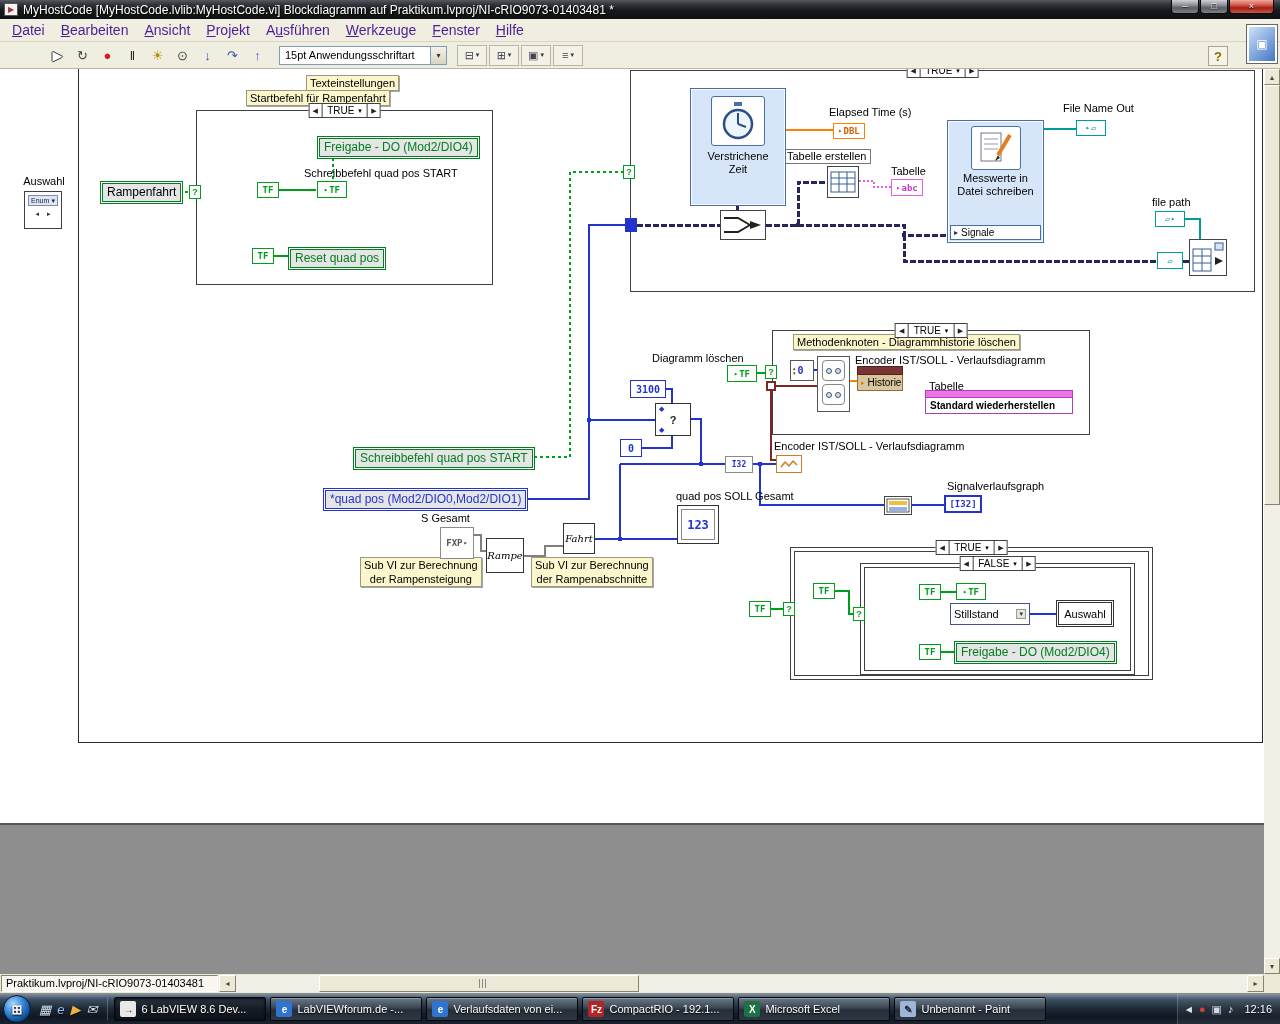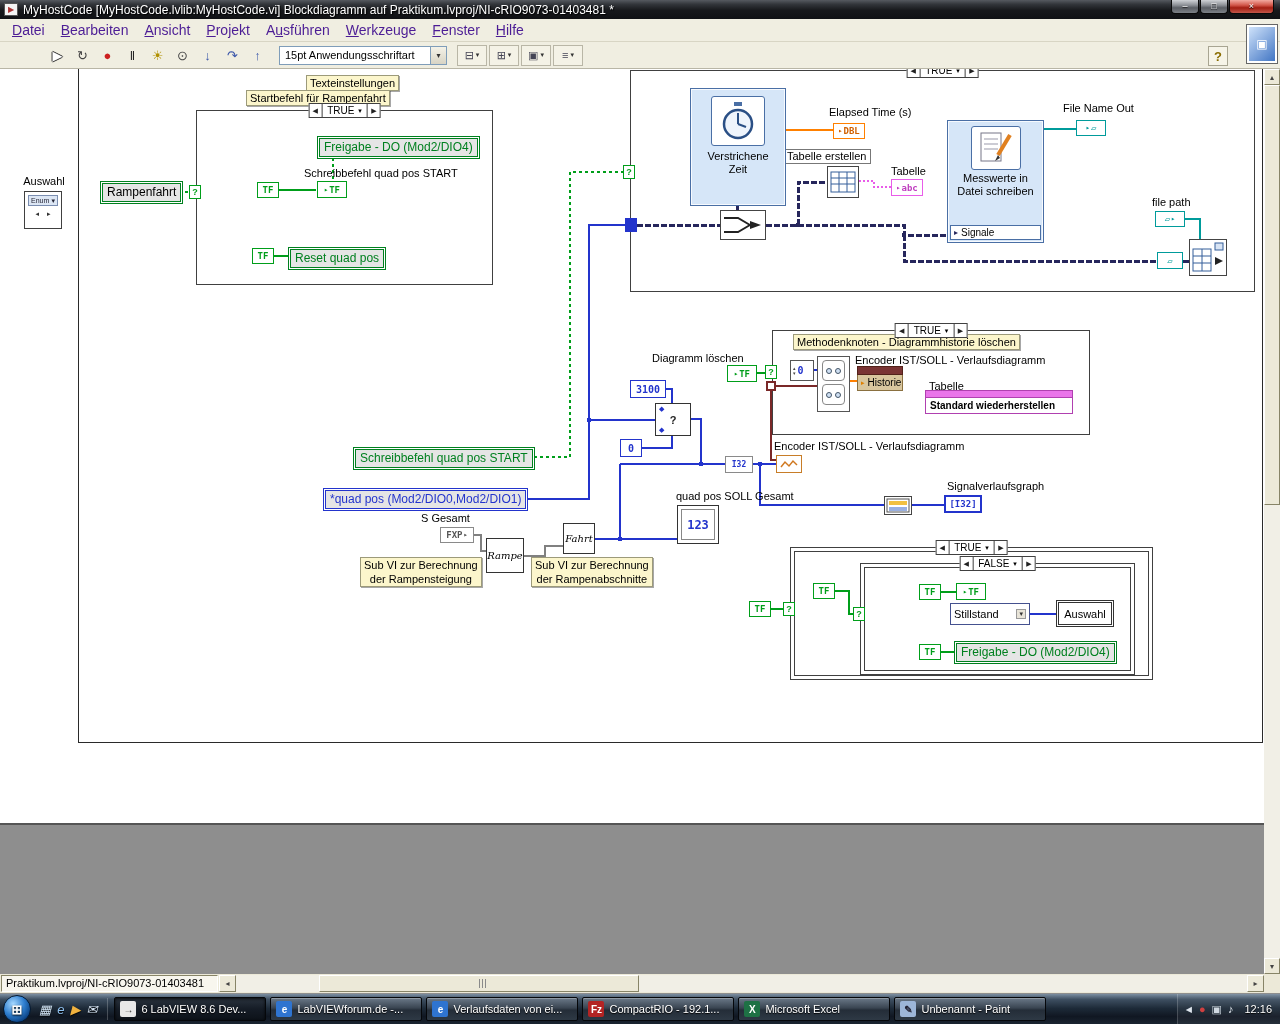--- a/index.html
+++ b/index.html
@@ -543,21 +543,21 @@
       <span class="d1">◆</span>
       <span class="q">?</span>
       <span class="d2">◆</span>
     </div>
     <div class="term t-blue" style="left:620px;top:370px;width:22px;height:18px;font-size:10px;">0</div>
 
     <div class="frame-label green" style="left:353px;top:378px;">Schreibbefehl quad pos START</div>
     <div class="frame-label blue" style="left:323px;top:419px;">*quad pos (Mod2/DIO0,Mod2/DIO1)</div>
 
     <div class="lv-text" style="left:421px;top:443px;">S Gesamt</div>
-    <div class="term t-gray" style="left:440px;top:458px;width:34px;height:16px;">
+    <div class="term t-gray" style="left:440px;top:458px;width:34px;height:32px;">
       <span>FXP</span>
         <span class="ar">▸</span>
     </div>
 
     <div class="subvi" style="left:486px;top:469px;width:38px;height:35px;">Rampe</div>
     <div class="subvi" style="left:563px;top:454px;width:32px;height:31px;">Fahrt</div>
     <div class="lv-free" style="left:360px;top:488px;"><span>Sub VI zur Berechnung</span><br><span>der Rampensteigung</span></div>
     <div class="lv-free" style="left:531px;top:488px;"><span>Sub VI zur Berechnung</span><br><span>der Rampenabschnitte</span></div>
 
     <div class="lv-text" style="left:676px;top:421px;">quad pos SOLL Gesamt</div>

